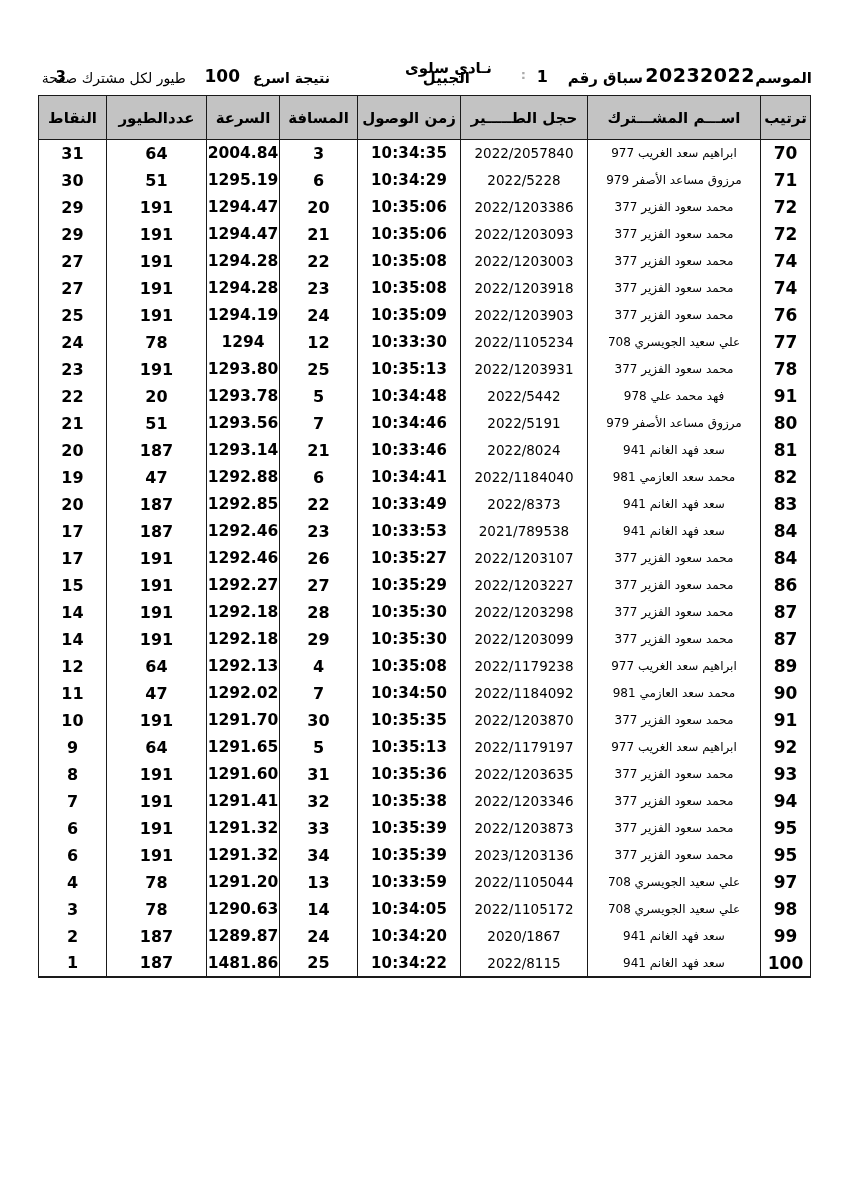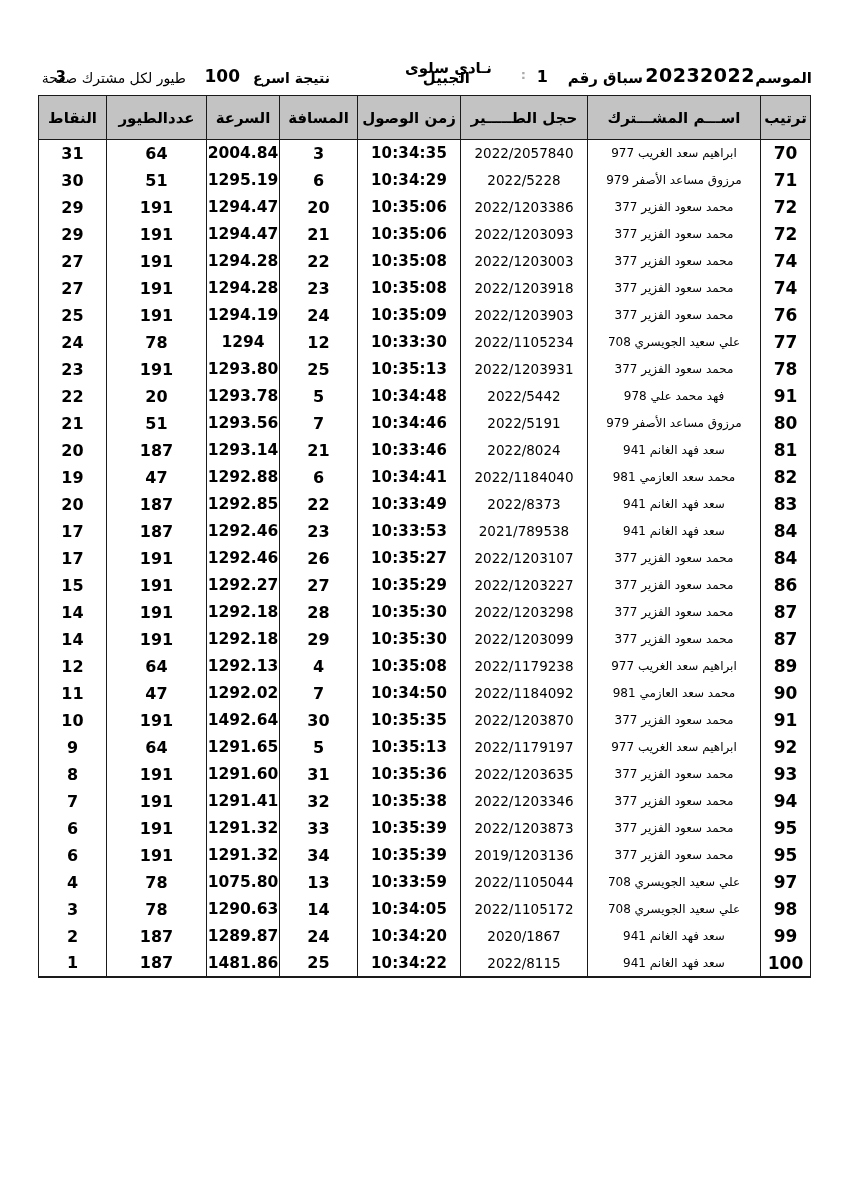--- a/index.html
+++ b/index.html
@@ -332,21 +332,21 @@
           <td class="c-speed">1292.02</td>
           <td class="c-birds">47</td>
           <td class="c-points">11</td>
         </tr>
         <tr>
           <td class="c-rank">91</td>
           <td class="c-name">محمد سعود الفزير 377</td>
           <td class="c-ring">2022/1203870</td>
           <td class="c-arrival">10:35:35</td>
           <td class="c-distance">30</td>
-          <td class="c-speed">1492.64</td>
+          <td class="c-speed">1291.70</td>
           <td class="c-birds">191</td>
           <td class="c-points">10</td>
         </tr>
         <tr>
           <td class="c-rank">92</td>
           <td class="c-name">ابراهيم سعد الغريب 977</td>
           <td class="c-ring">2022/1179197</td>
           <td class="c-arrival">10:35:13</td>
           <td class="c-distance">5</td>
           <td class="c-speed">1291.65</td>
@@ -379,34 +379,34 @@
           <td class="c-ring">2022/1203873</td>
           <td class="c-arrival">10:35:39</td>
           <td class="c-distance">33</td>
           <td class="c-speed">1291.32</td>
           <td class="c-birds">191</td>
           <td class="c-points">6</td>
         </tr>
         <tr>
           <td class="c-rank">95</td>
           <td class="c-name">محمد سعود الفزير 377</td>
-          <td class="c-ring">2019/1203136</td>
+          <td class="c-ring">2023/1203136</td>
           <td class="c-arrival">10:35:39</td>
           <td class="c-distance">34</td>
           <td class="c-speed">1291.32</td>
           <td class="c-birds">191</td>
           <td class="c-points">6</td>
         </tr>
         <tr>
           <td class="c-rank">97</td>
           <td class="c-name">علي سعيد الجويسري 708</td>
           <td class="c-ring">2022/1105044</td>
           <td class="c-arrival">10:33:59</td>
           <td class="c-distance">13</td>
-          <td class="c-speed">1075.80</td>
+          <td class="c-speed">1291.20</td>
           <td class="c-birds">78</td>
           <td class="c-points">4</td>
         </tr>
         <tr>
           <td class="c-rank">98</td>
           <td class="c-name">علي سعيد الجويسري 708</td>
           <td class="c-ring">2022/1105172</td>
           <td class="c-arrival">10:34:05</td>
           <td class="c-distance">14</td>
           <td class="c-speed">1290.63</td>

